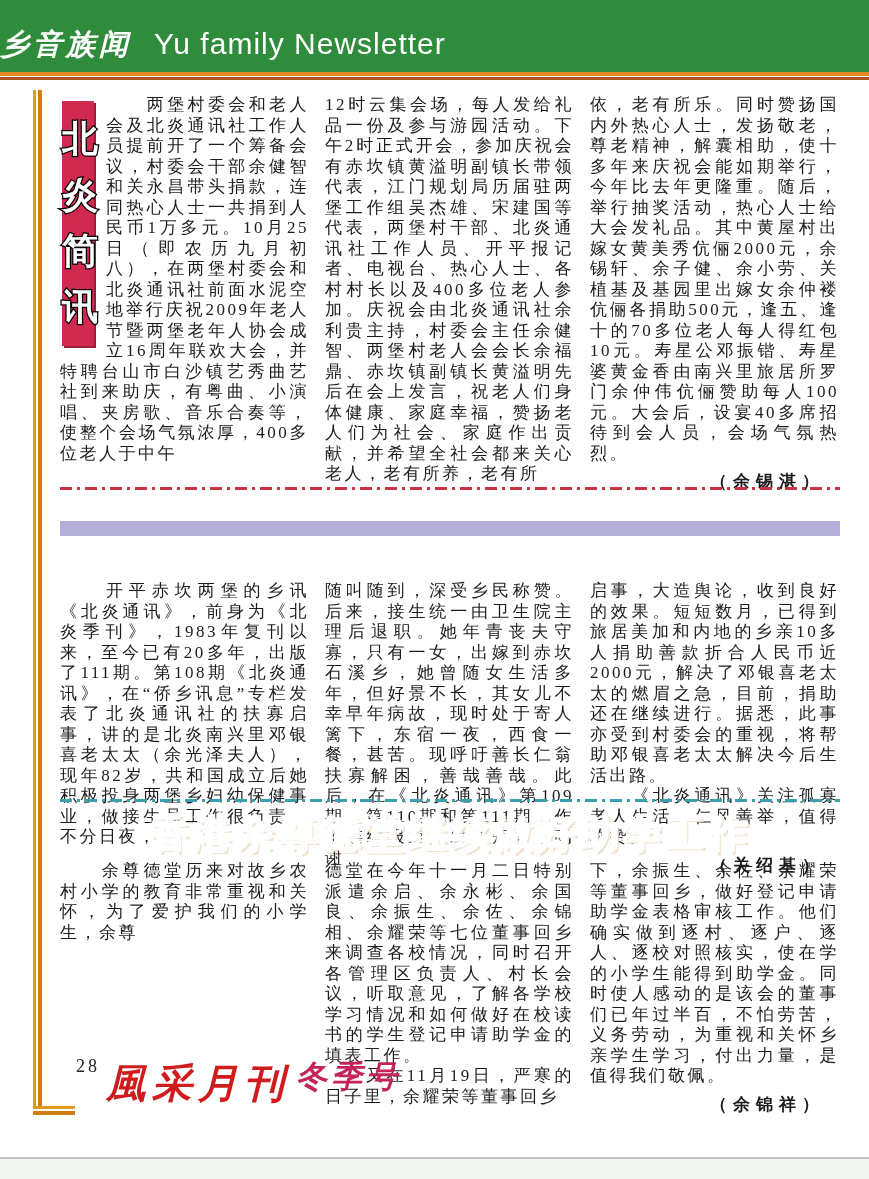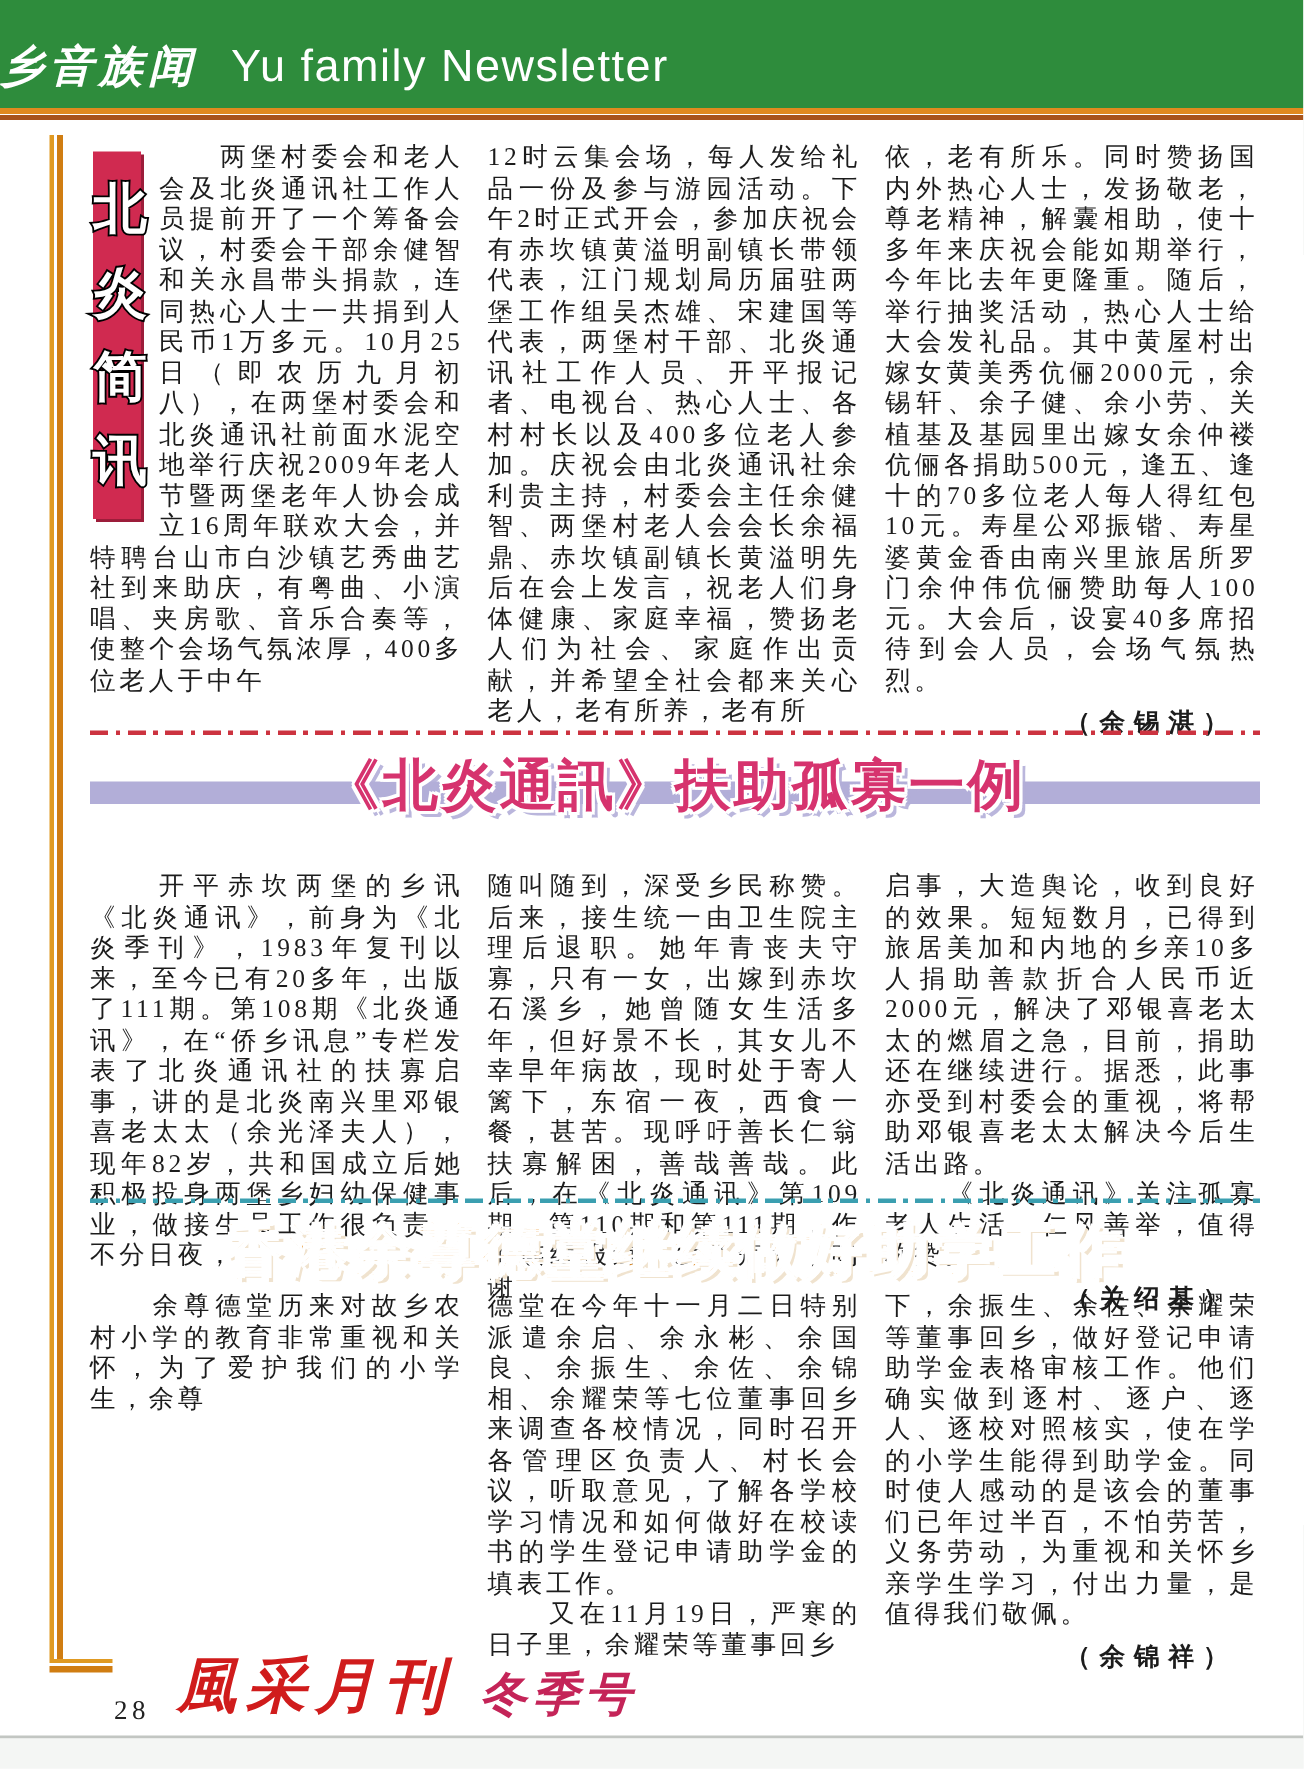--- a/index.html
+++ b/index.html
@@ -57,21 +57,21 @@
   .title3-text { display:inline-block; font-family:"Liberation Sans","DejaVu Sans",sans-serif; font-weight:normal;
                  font-size:40px; letter-spacing:3px; white-space:nowrap; color:#e8860f;
                  text-shadow:2px 0 0 #fff,-2px 0 0 #fff,0 2px 0 #fff,0 -2px 0 #fff,
                              3px 3px 0 #f0e3cf; }
   @supports (-webkit-background-clip:text) {
     .title3-text { background:repeating-linear-gradient(135deg,#e8860f 0 4px,#f9cf8e 4px 6px);
                    -webkit-background-clip:text; background-clip:text; color:transparent; }
   }
 
   
-  .footer { position:absolute; left:76px; top:1096px; display:flex; align-items:flex-end; gap:18px; white-space:nowrap; }
+  .footer { position:absolute; left:76px; top:1056px; display:flex; align-items:flex-start; gap:6px; white-space:nowrap; }
   .page-number { font-size:18px; letter-spacing:3px; color:#222; }
   .footer-mag { font-style:italic; font-weight:bold; font-size:40px; letter-spacing:6px; color:#d01c1c; }
   .footer-issue { font-style:italic; font-weight:bold; font-size:31px; letter-spacing:4px; color:#c42458; }
 
   .bottom-rule { position:absolute; left:0; top:1157px; width:869px; height:2px; background:#c2c6c2; }
   .bottom-strip { position:absolute; left:0; top:1159px; width:869px; height:20px; background:#f4f6f4; }
 </style>
 </head>
 <body>
 
@@ -103,21 +103,20 @@
         <p>依，老有所乐。同时赞扬国内外热心人士，发扬敬老，尊老精神，解囊相助，使十多年来庆祝会能如期举行，今年比去年更隆重。随后，举行抽奖活动，热心人士给大会发礼品。其中黄屋村出嫁女黄美秀伉俪2000元，余锡轩、余子健、余小劳、关植基及基园里出嫁女余仲褛伉俪各捐助500元，逢五、逢十的70多位老人每人得红包10元。寿星公邓振锴、寿星婆黄金香由南兴里旅居所罗门余仲伟伉俪赞助每人100元。大会后，设宴40多席招待到会人员，会场气氛热烈。</p>
         <div class="sig">（余锡湛）</div>
       </div>
     </div>
   </div>
 
   <div class="sep sep-red" style="top:487px;"></div>
 
   <div class="title2-wrap">
     <div class="title2-bar"></div>
-    <div class="title2-text">《北炎通訊》扶助孤寡一例</div>
   </div>
 
   <div class="article" style="top:537px;margin-top:44px;">
     <div class="cols">
       <div class="col">
         <p>　　开平赤坎两堡的乡讯《北炎通讯》，前身为《北炎季刊》，1983年复刊以来，至今已有20多年，出版了111期。第108期《北炎通讯》，在“侨乡讯息”专栏发表了北炎通讯社的扶寡启事，讲的是北炎南兴里邓银喜老太太（余光泽夫人），现年82岁，共和国成立后她积极投身两堡乡妇幼保健事业，做接生员工作很负责，不分日夜，</p>
       </div>
       <div class="col">
         <p>随叫随到，深受乡民称赞。后来，接生统一由卫生院主理后退职。她年青丧夫守寡，只有一女，出嫁到赤坎石溪乡，她曾随女生活多年，但好景不长，其女儿不幸早年病故，现时处于寄人篱下，东宿一夜，西食一餐，甚苦。现呼吁善长仁翁扶寡解困，善哉善哉。此后，在《北炎通讯》第109期、第110期和第111期，作了连续报道，发了短评，鸣谢</p>
       </div>

